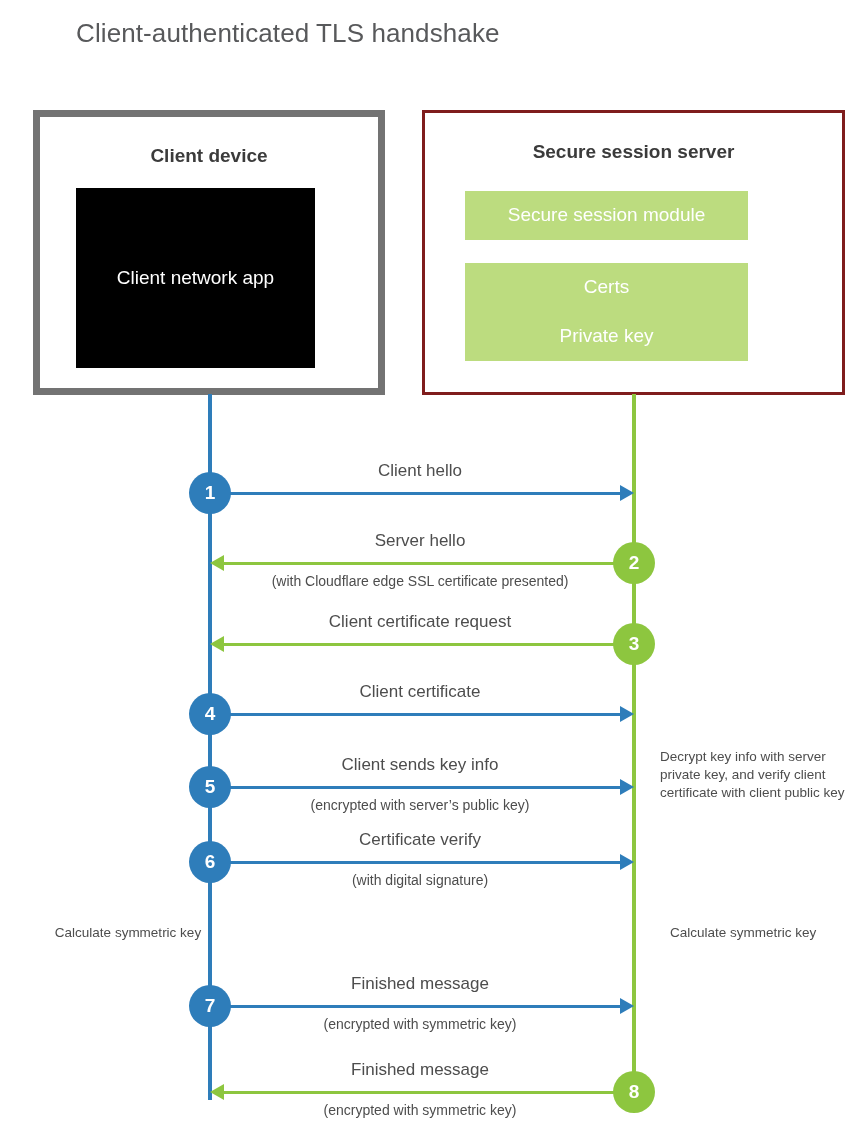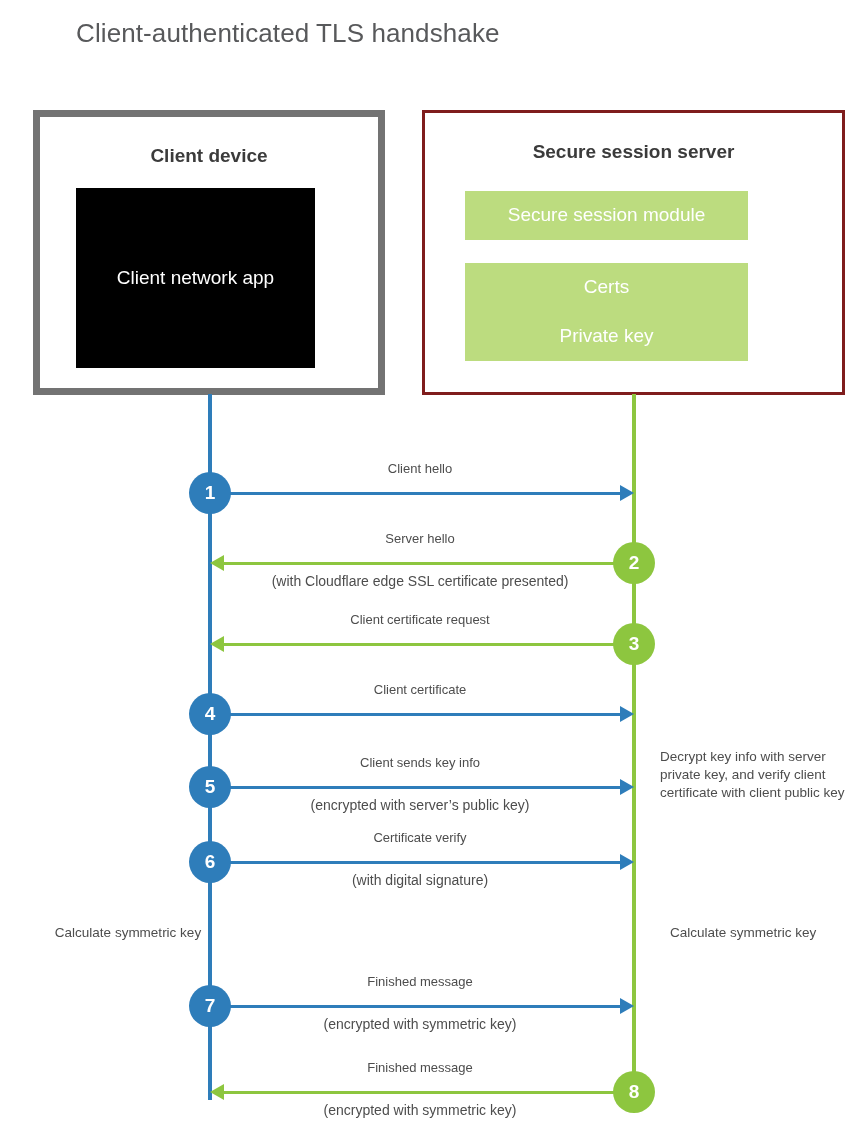--- a/index.html
+++ b/index.html
@@ -175,21 +175,21 @@
     left: 613px;
     background: #8DC63F;
   }
 
   
   .step-label {
     position: absolute;
     left: 210px;
     width: 420px;
     text-align: center;
-    font-size: 13px;
+    font-size: 17px;
     color: #4d4d4d;
     top: -32px;
     white-space: nowrap;
   }
   .step-sub {
     position: absolute;
     left: 200px;
     width: 440px;
     text-align: center;
     font-size: 14px;

